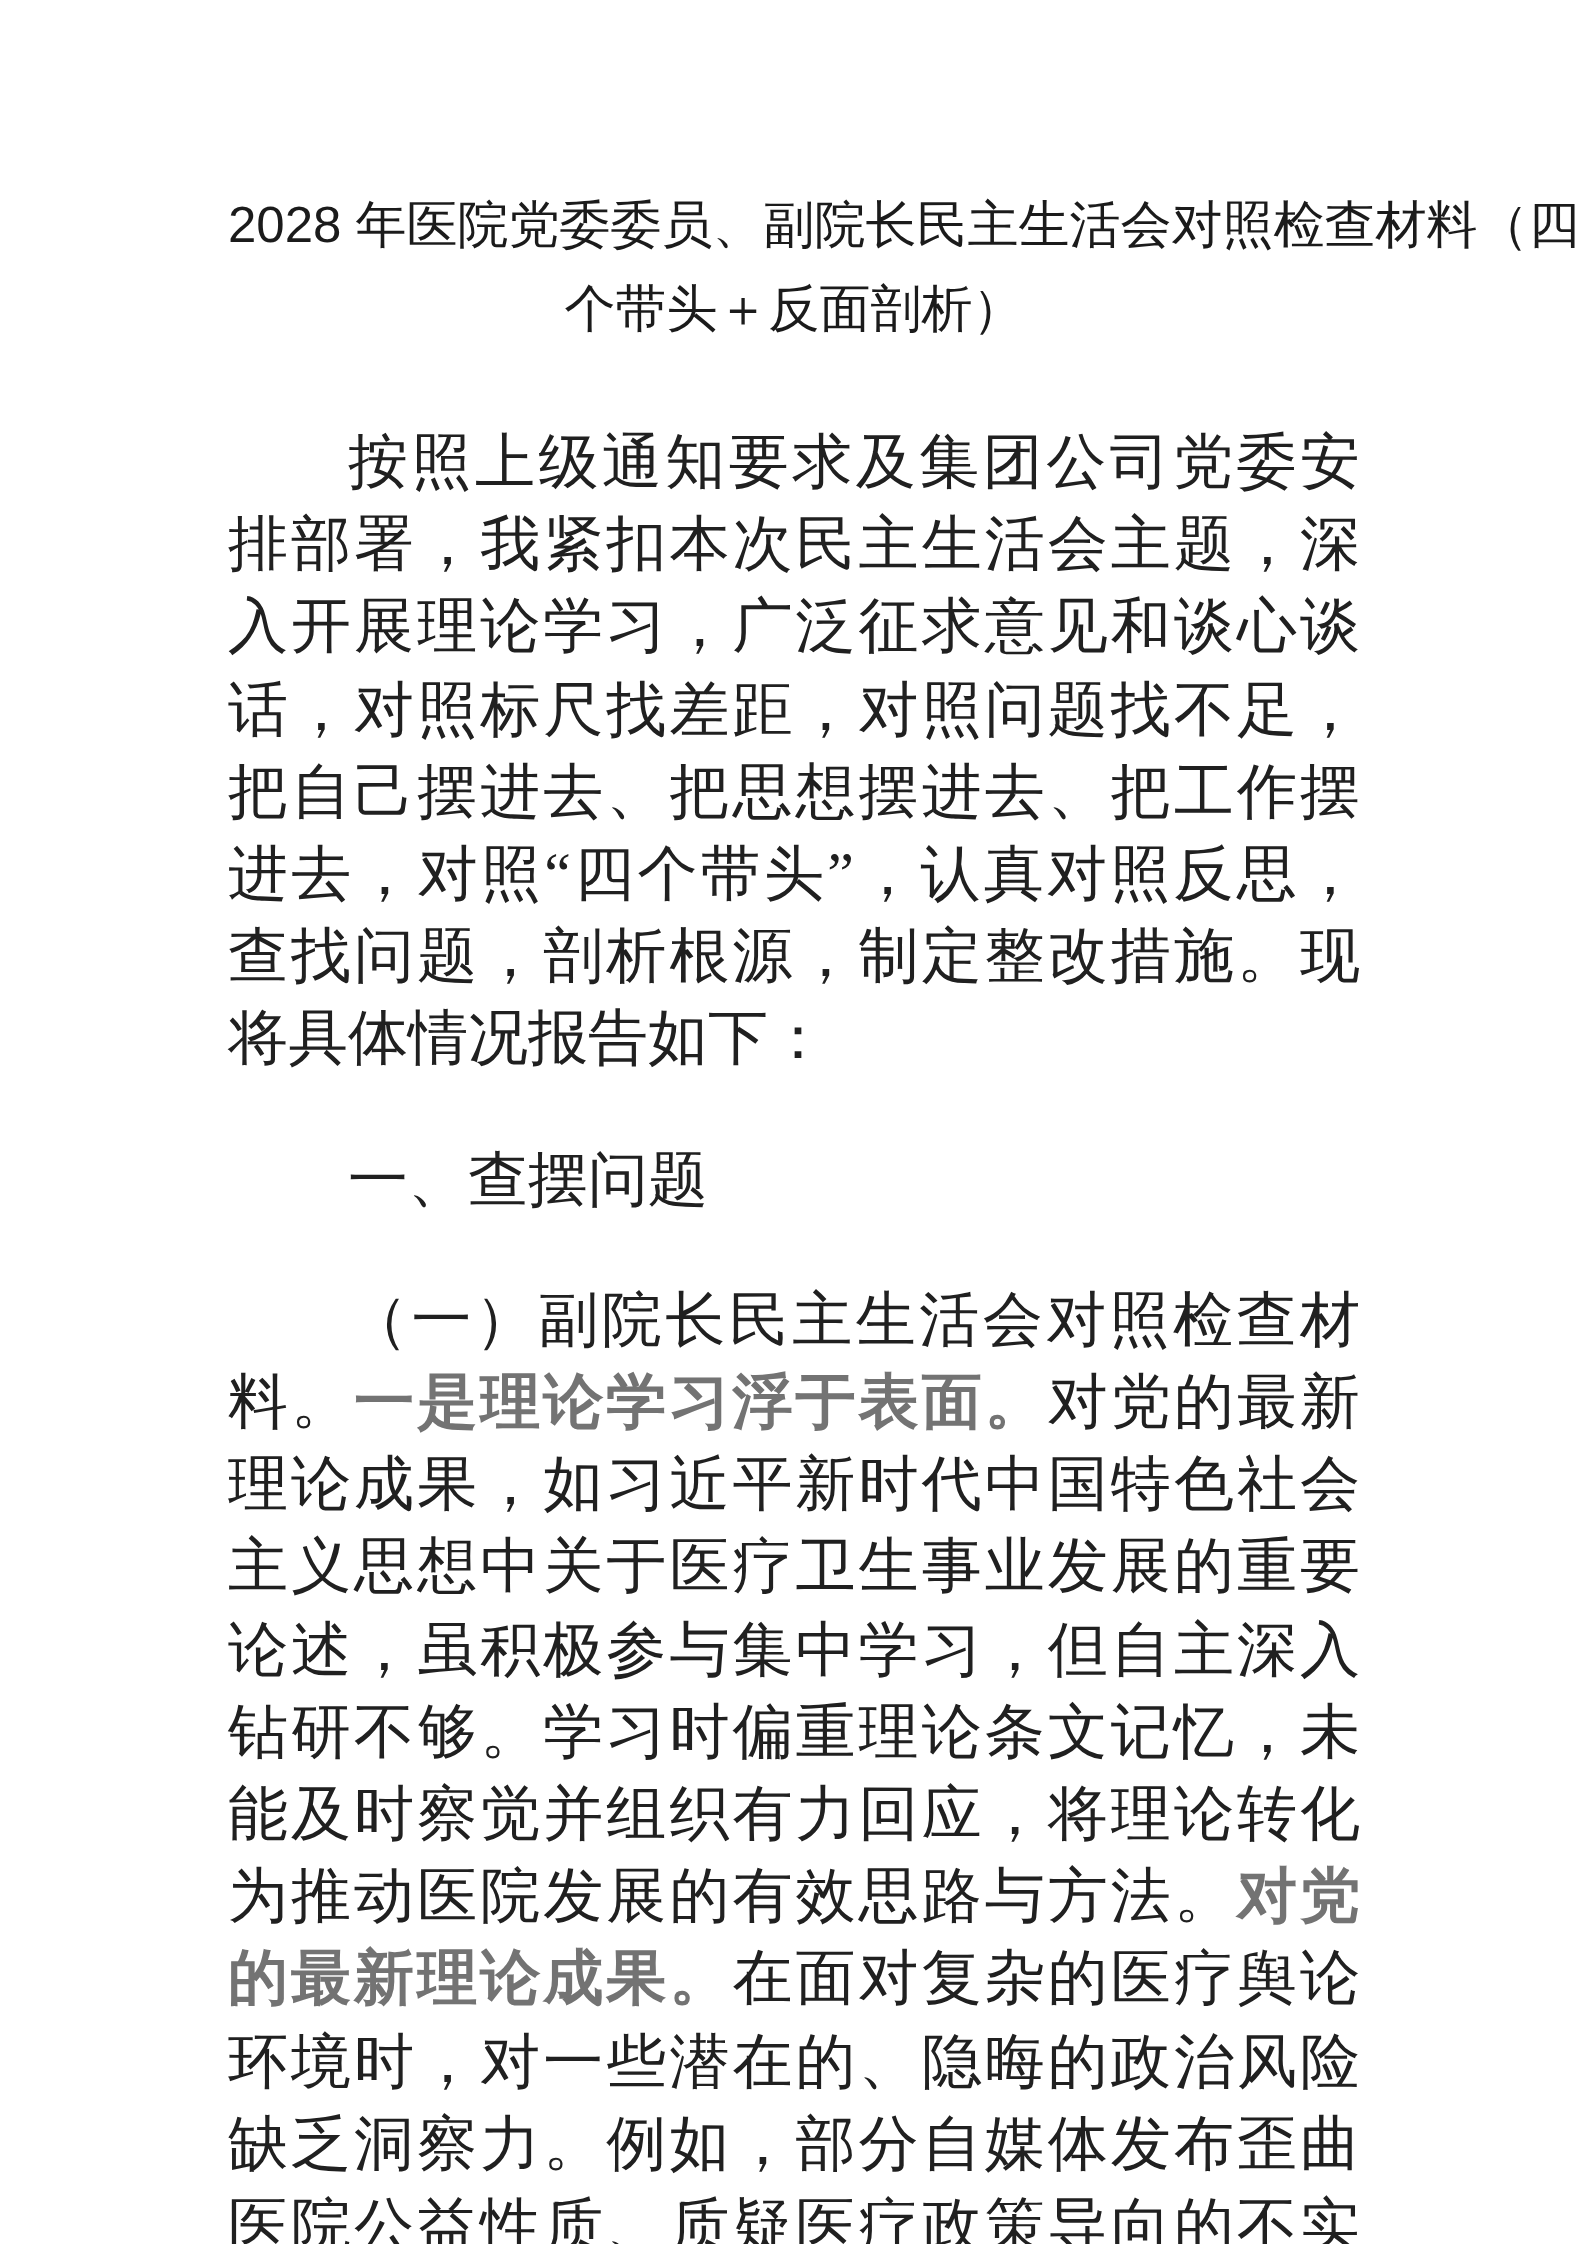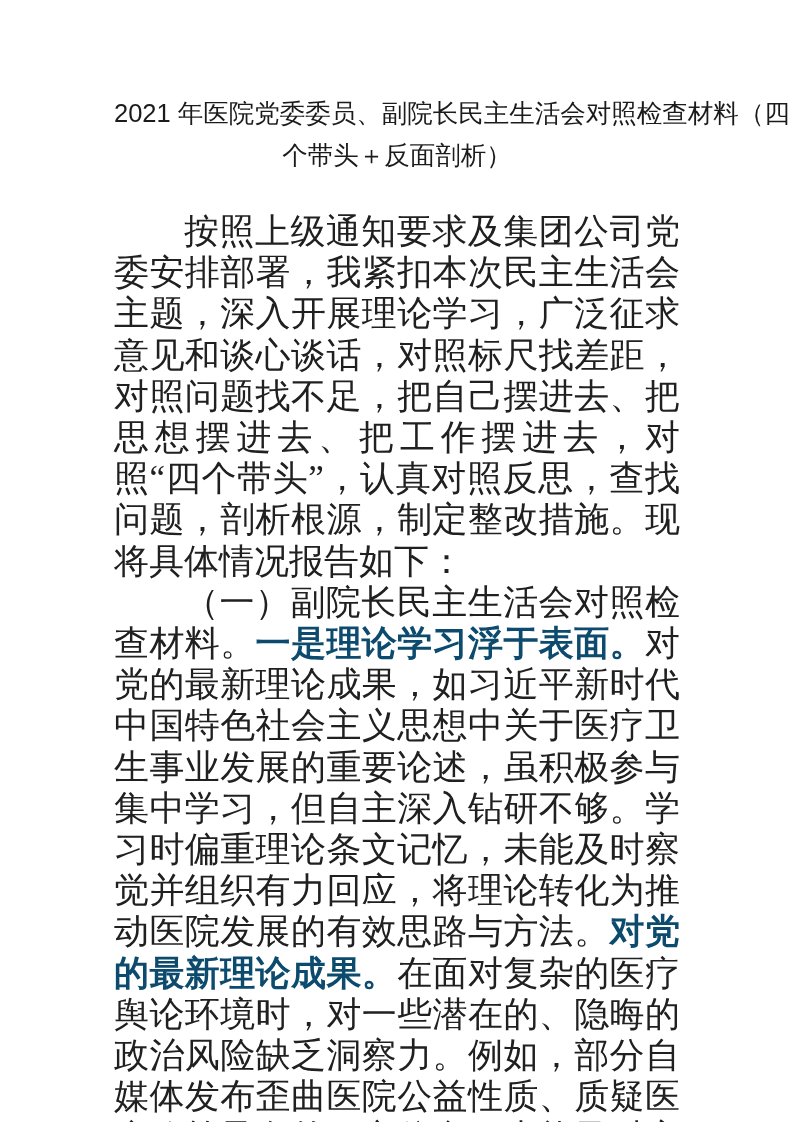--- a/index.html
+++ b/index.html
@@ -50,60 +50,61 @@
     white-space: nowrap;
   }
   .doc-title .title-line-2 {
     display: block;
     text-align: left;
   }
 
   .spacer-after-title { height: 35px; }
 
   p.para {
-    font-size: 35px;
+    font-size: 30px;
     line-height: 41.2px;
     margin: 0;
     text-align: justify;
     text-justify: inter-character;
     text-indent: 2em;
     color: #202020;
     font-family: "Liberation Serif", "DejaVu Serif", serif;
     word-break: break-all;
   }
 
   p.para.heading-1 {
     margin-top: 29px;
     margin-bottom: 29px;
   }
 
   p.para.first-para { margin-bottom: 0; }
 
   .b {
     font-weight: bold;
-    color: #0c4a6e;
+    color: #737373;
   }
 
   
   p.para { text-align-last: left; }
 </style>
 </head>
 <body>
 
 <div class="page">
   <div class="page-body">
 
     <h1 class="doc-title">
-      <span class="title-line-1">2021 年医院党委委员、副院长民主生活会对照检查材料（四</span>
+      <span class="title-line-1">2028 年医院党委委员、副院长民主生活会对照检查材料（四</span>
       <span class="title-line-2">个带头＋反面剖析）</span>
     </h1>
 
     <div class="spacer-after-title"></div>
 
     <p class="para first-para">按照上级通知要求及集团公司党委安排部署，我紧扣本次民主生活会主题，深入开展理论学习，广泛征求意见和谈心谈话，对照标尺找差距，对照问题找不足，把自己摆进去、把思想摆进去、把工作摆进去，对照“四个带头”，认真对照反思，查找问题，剖析根源，制定整改措施。现将具体情况报告如下：</p>
 
+    <p class="para heading-1">一、查摆问题</p>
 
     <p class="para">
       <span>（一）副院长民主生活会对照检查材料。</span><span class="b">一是理论学习浮于表面。</span><span>对党的最新理论成果，如习近平新时代中国特色社会主义思想中关于医疗卫生事业发展的重要论述，虽积极参与集中学习，但自主深入钻研不够。学习时偏重理论条文记忆，未能及时察觉并组织有力回应，将理论转化为推动医院发展的有效思路与方法。</span><span class="b">对党的最新理论成果。</span><span>在面对复杂的医疗舆论环境时，对一些潜在的、隐晦的政治风险缺乏洞察力。例如，部分自媒体发布歪曲医院公益性质、质疑医疗政策导向的不实信息，未能及时察觉并组织有力回应，一定程度上影响了医院的公信力与社会形象。</span><span class="b">三是执行政策打折扣。</span>
     </p>
 
   </div>
 </div>
 
 </body></html>

